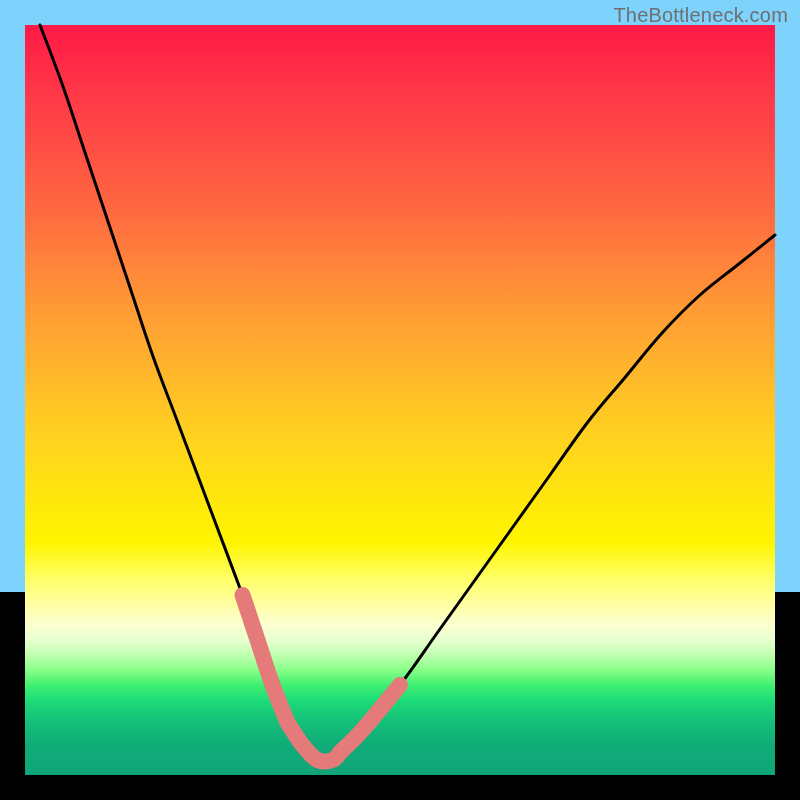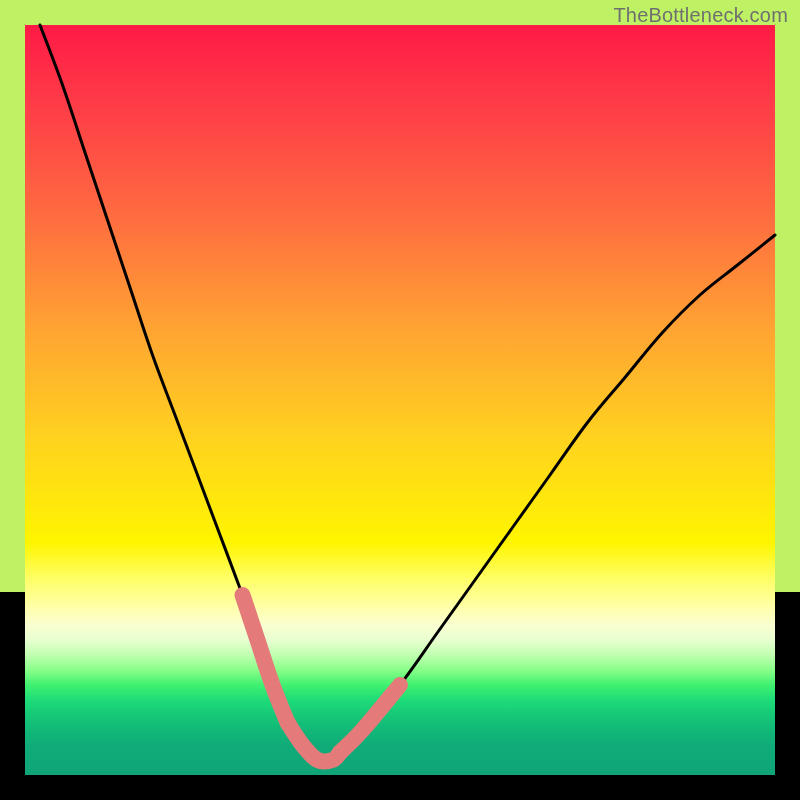--- a/index.html
+++ b/index.html
@@ -10,21 +10,21 @@
     background: #000;
     overflow: hidden;
     font-family: Arial, Helvetica, sans-serif;
   }
   .frame {
     position: absolute;
     left: 0;
     top: 0;
     width: 800px;
     height: 592px;
-    background: #bef264;
+    background: #7dd3fc;
   }
   .plot {
     position: absolute;
     left: 25px;
     top: 25px;
     width: 750px;
     height: 750px;
     background: linear-gradient(to bottom,
       #ff1a46 0%,
       #ff3a48 10%,

